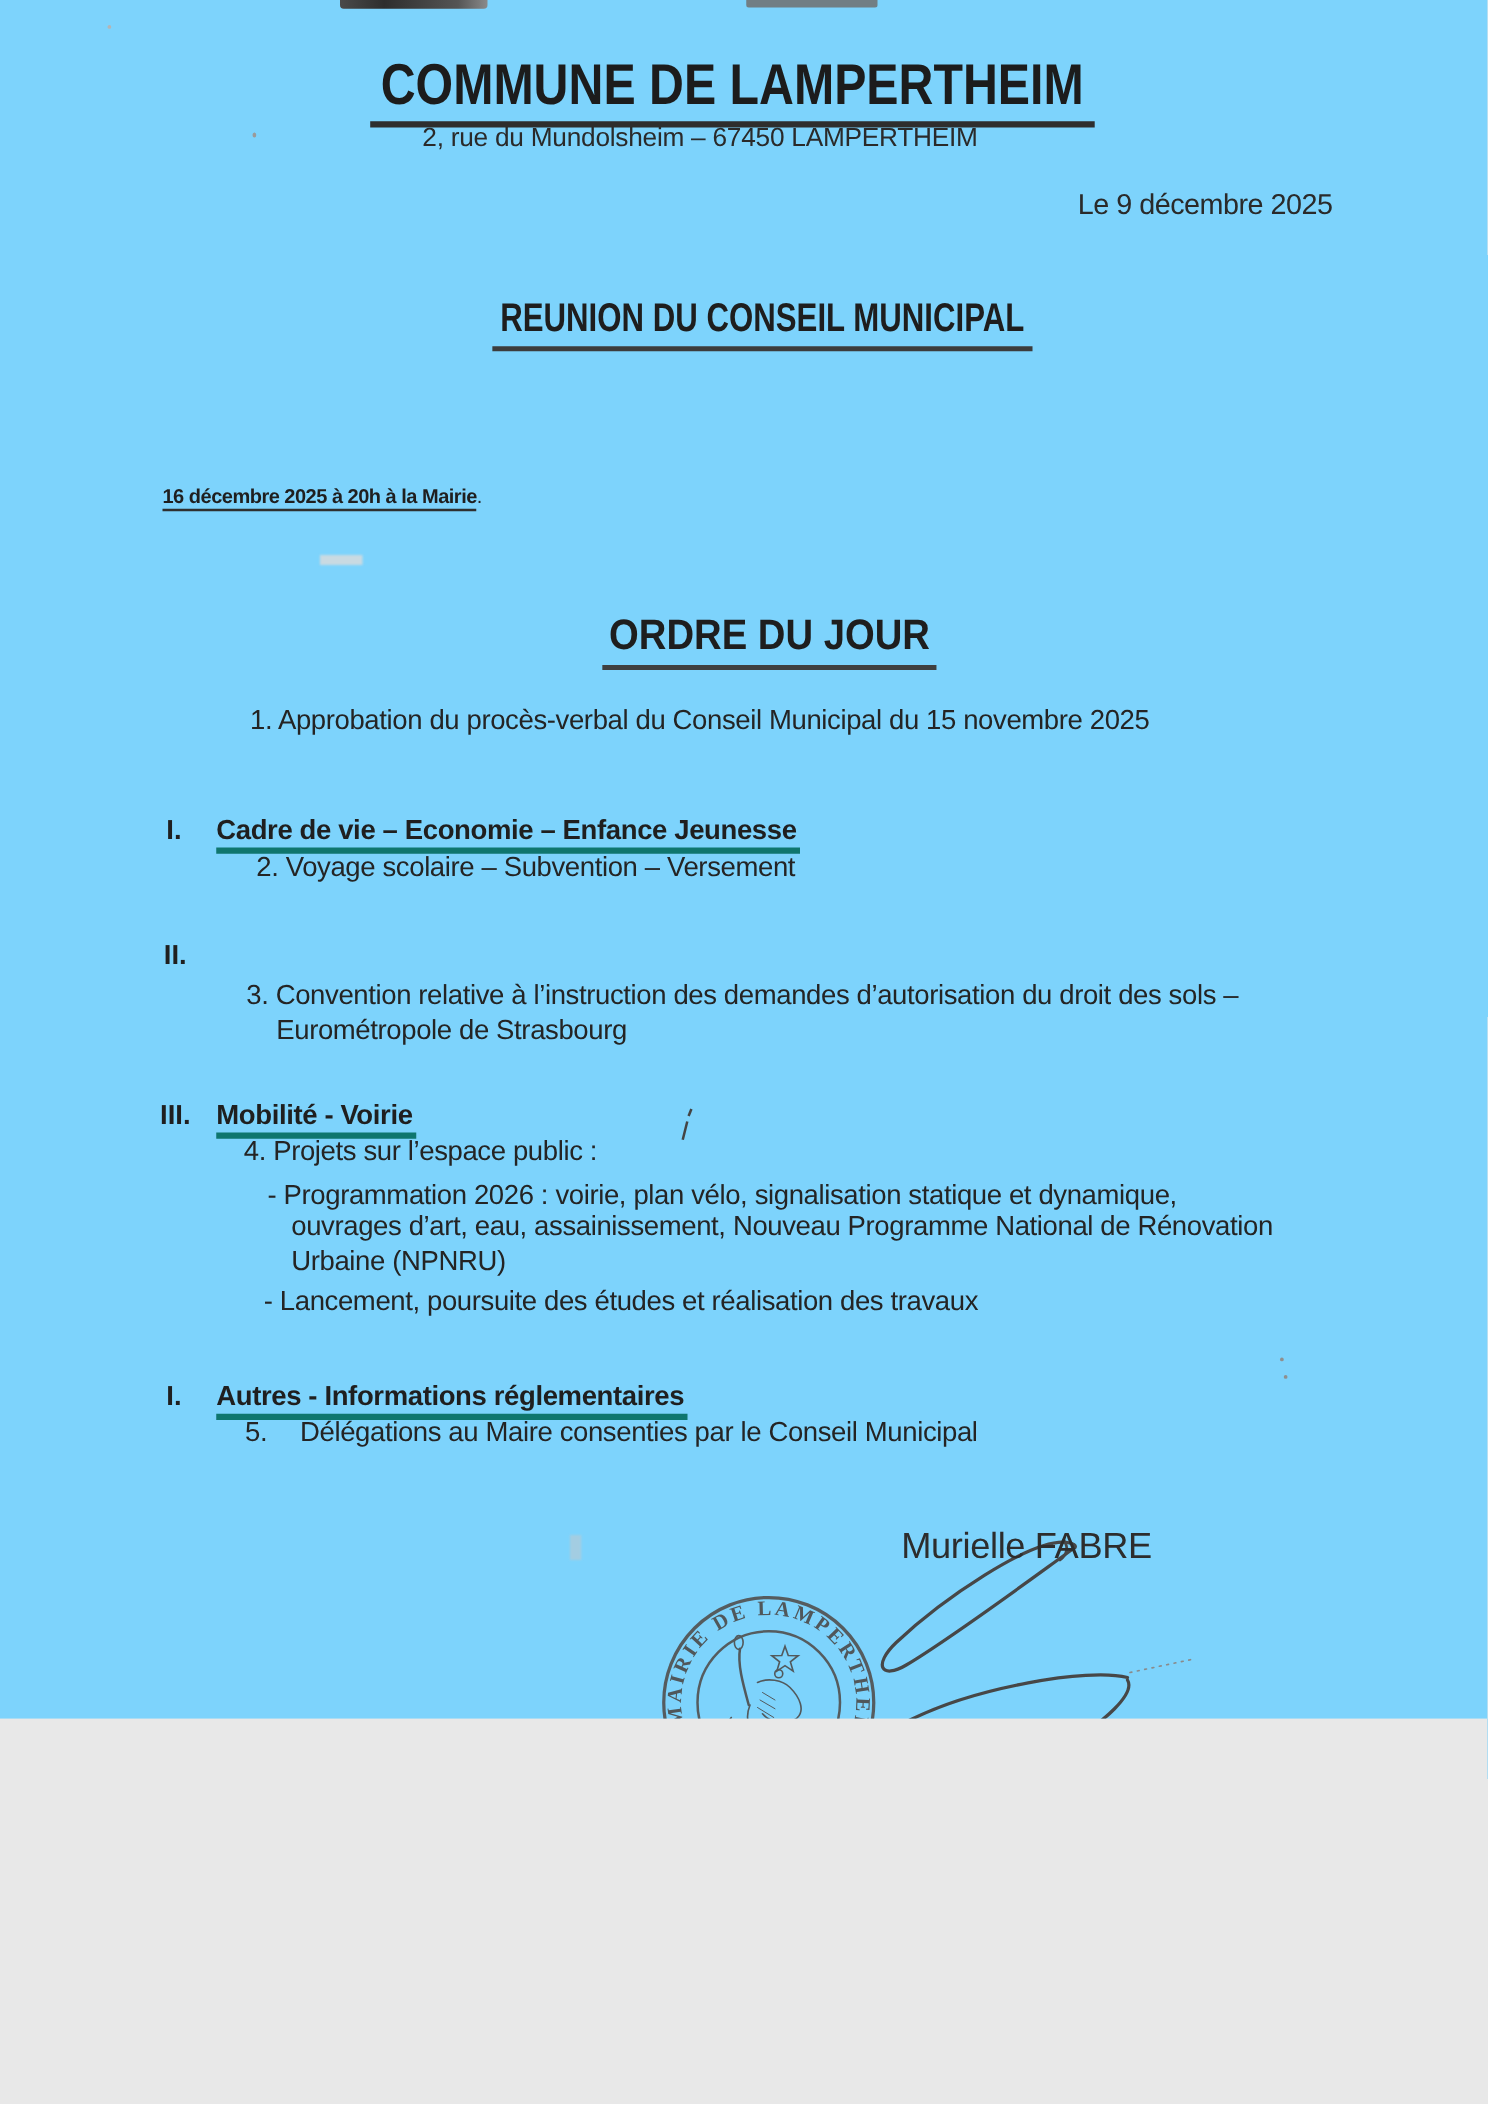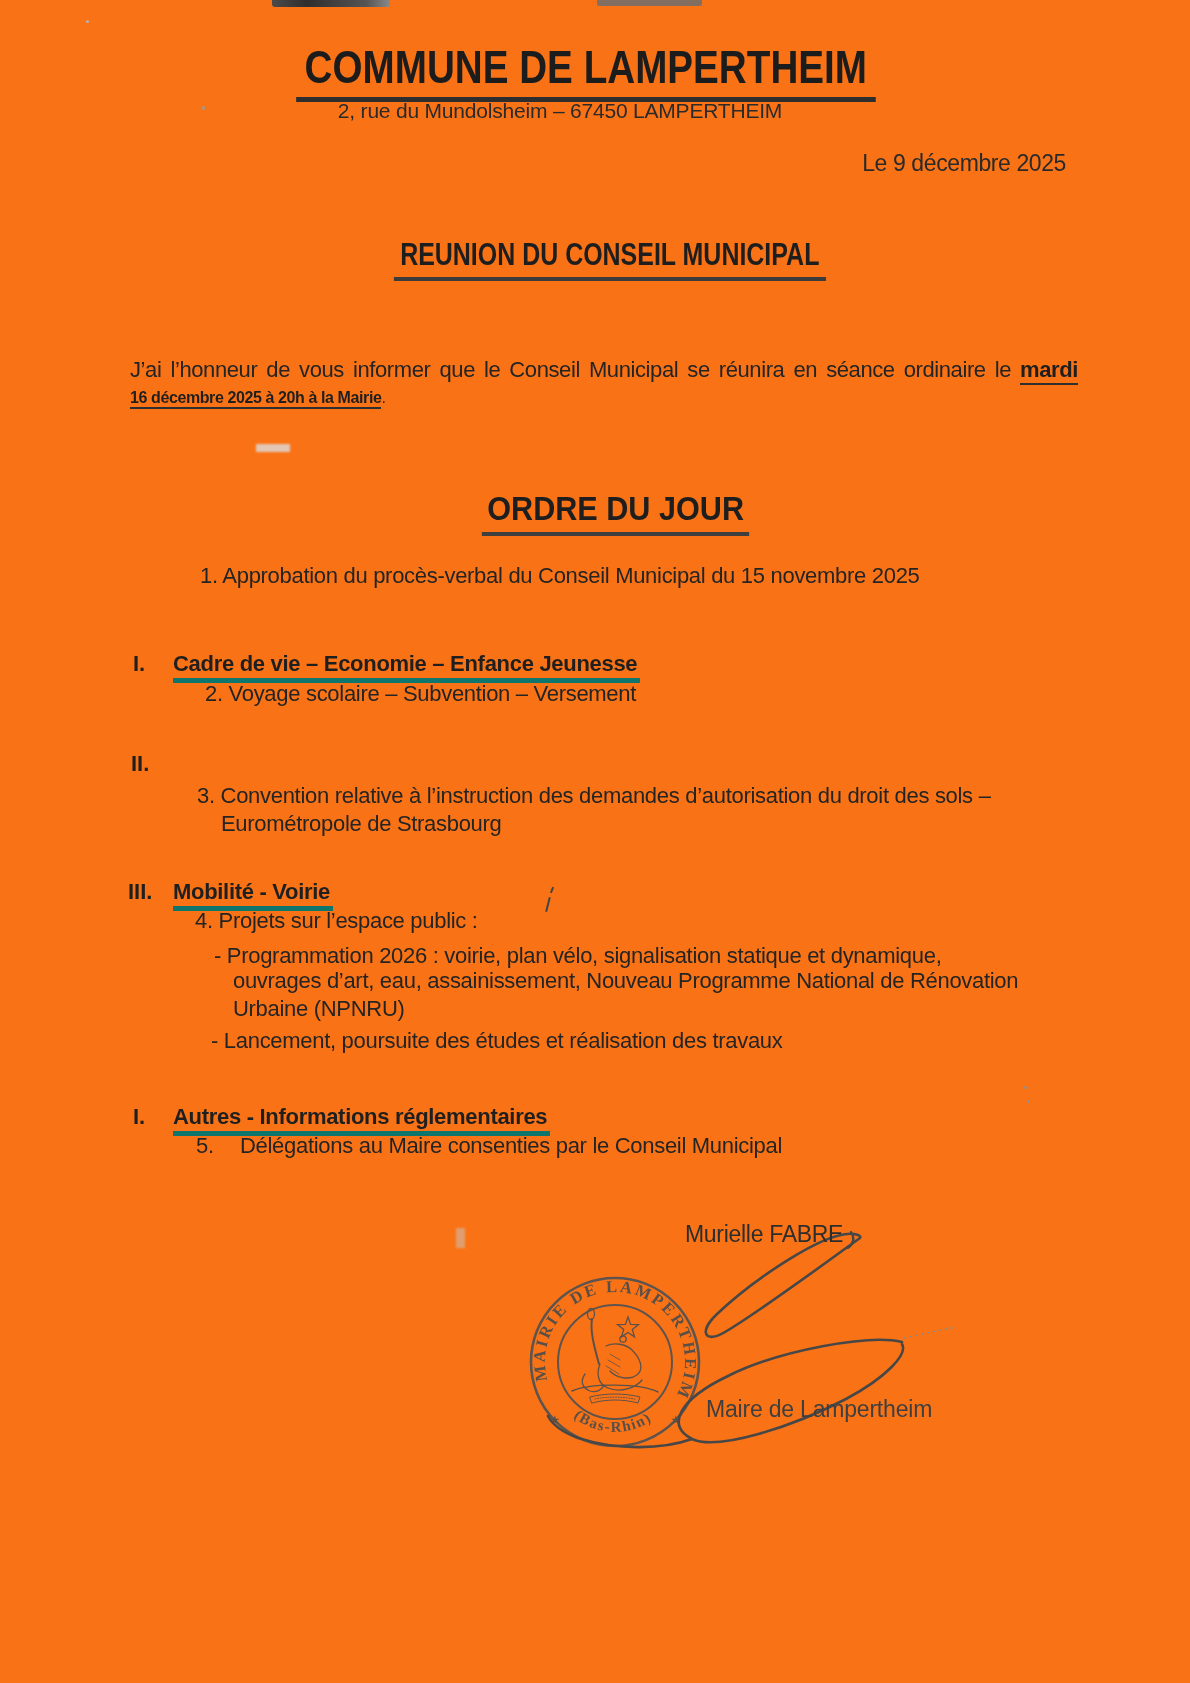--- a/index.html
+++ b/index.html
@@ -1,18 +1,18 @@
 <!DOCTYPE html>
 <html><head>
 <meta charset="utf-8">
 <style>
   html,body{margin:0;padding:0;background:#e8e8e8;}
   .page{
-    position:relative;width:1190px;height:1683px;margin:0 auto;
-    background:#f97316;overflow:hidden;
+    position:relative;width:1190px;height:1375px;margin:0 auto;
+    background:#7dd3fc;overflow:hidden;
     font-family:"Liberation Sans","DejaVu Sans",sans-serif;
     color:#262626;
   }
   .abs{position:absolute;white-space:nowrap;}
 
   
   .title-wrap{position:absolute;top:40px;left:-9px;width:1190px;text-align:center;}
   .title-inner{
     display:inline-block;transform:scaleX(.84);transform-origin:center;
     font-size:46px;font-weight:bold;letter-spacing:0px;color:#1c1c1c;
@@ -42,21 +42,21 @@
     display:inline-block;transform:scaleX(.9);transform-origin:center;
     font-size:34px;font-weight:bold;color:#1e1e1e;
     border-bottom:4px solid #3f3f3f;padding:0 6px 4px 6px;
   }
   .li{font-size:22px;letter-spacing:-.3px;color:#242424;}
   .numeral{font-size:22px;font-weight:bold;color:#1f1f1f;}
   .sec-title{font-size:22px;font-weight:bold;letter-spacing:-.3px;color:#1f1f1f;
     border-bottom:5px solid #0f766e;padding:0 3px 2px 0;}
 
   
-  .sig-name{left:685px;top:1221px;font-size:23px;letter-spacing:-.3px;color:#2d2d2d;}
+  .sig-name{left:721px;top:1221px;font-size:29px;letter-spacing:-.3px;color:#2d2d2d;}
   .sig-role{left:706px;top:1396px;font-size:23px;letter-spacing:-.2px;color:#3f3f3f;}
   .sig-svg{position:absolute;left:440px;top:1178px;width:540px;height:300px;}
 
   
   .smudge1{left:272px;top:0;width:118px;height:7px;
     background:linear-gradient(90deg,#4a4a4a,#2e2e2e 30%,#555 80%,#8a8a8a);
     border-radius:0 0 3px 3px;}
   .smudge2{left:597px;top:0;width:105px;height:6px;background:#6e6e6e;opacity:.85;border-radius:0 0 2px 2px;}
   .speck{position:absolute;background:#9a9a9a;border-radius:50%;}
   .blotch1{left:256px;top:444px;width:34px;height:8px;background:#dcdcdc;filter:blur(1px);opacity:.8;}
@@ -81,21 +81,20 @@
   <div class="title-wrap">
     <span class="title-inner">COMMUNE DE LAMPERTHEIM</span>
   </div>
   <div class="addr-wrap">2, rue du Mundolsheim – 67450 LAMPERTHEIM</div>
   <div class="abs date-line">Le 9 décembre 2025</div>
 
   <div class="meeting-wrap">
     <span class="meeting-inner">REUNION DU CONSEIL MUNICIPAL</span>
   </div>
 
-  <div class="intro-l1"><span>J’ai l’honneur de vous informer que le Conseil Municipal se réunira en séance ordinaire le </span><span class="bu">mardi</span></div>
   <div class="abs intro-l2"><span class="bu">16 décembre 2025 à 20h à la Mairie</span><span>.</span></div>
 
   <div class="agenda-wrap">
     <span class="agenda-inner">ORDRE DU JOUR</span>
   </div>
 
   <div class="abs li" style="left:200px;top:563px;">1. Approbation du procès-verbal du Conseil Municipal du 15 novembre 2025</div>
 
   <div class="abs numeral" style="left:133px;top:651px;">I.</div>
   <div class="abs" style="left:173px;top:651px;"><span class="sec-title">Cadre de vie – Economie – Enfance Jeunesse</span></div>

